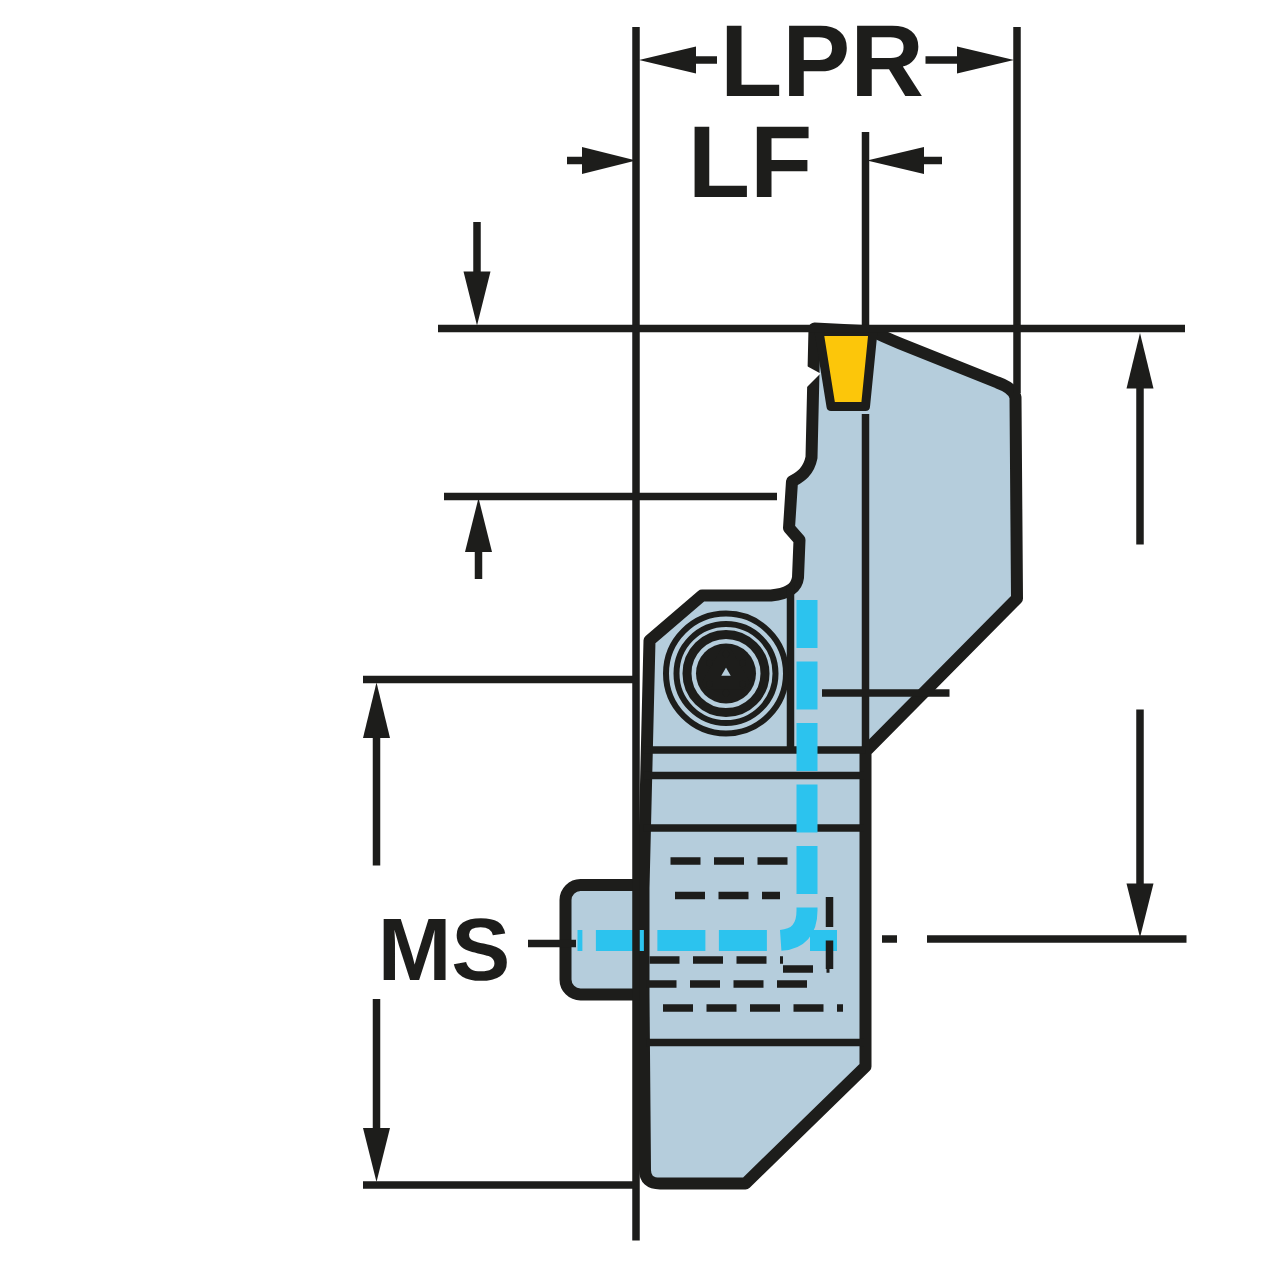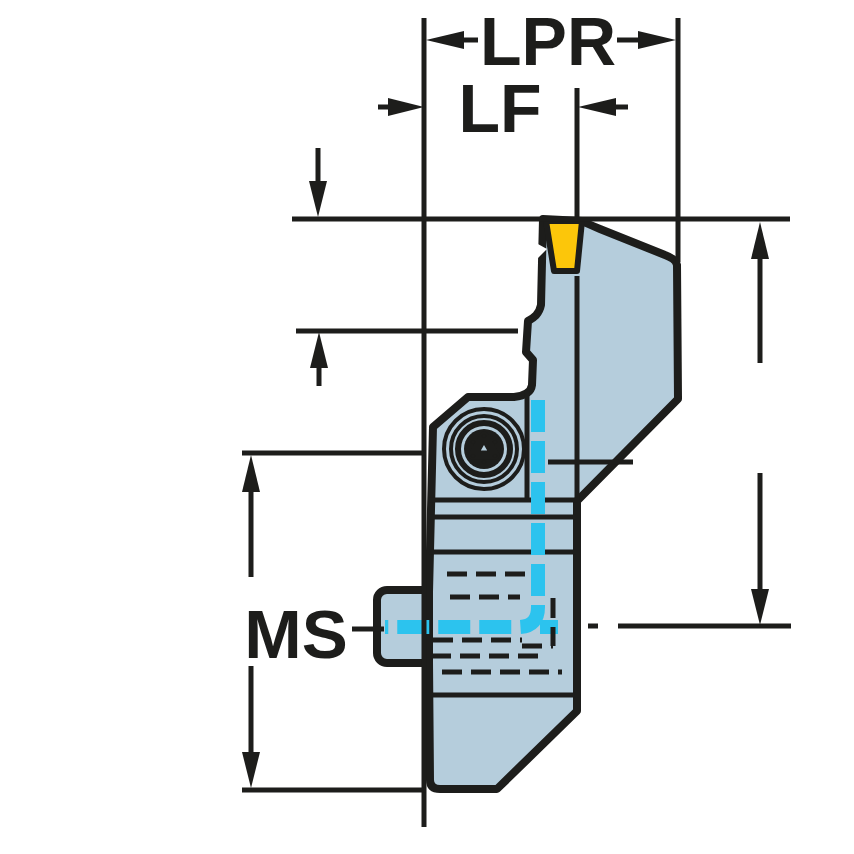--- a/index.html
+++ b/index.html
@@ -7,21 +7,21 @@
     position:relative; width:854px; height:854px;
     background:var(--background,#fff); overflow:hidden;
     font-family:"Liberation Sans", sans-serif;
   }
   .label {
     position:absolute; transform:translate(-50%,-50%);
     font-weight:bold; color:var(--outline,#1d1d1b);
     font-size:68px; line-height:1; white-space:nowrap;
     letter-spacing:0px;
   }
-  .label.small { font-size:69px; }
+  .label.small { font-size:59px; }
   
   .ol      { stroke:var(--outline,#1d1d1b); fill:none; }
   .dim     { stroke:var(--outline,#1d1d1b); stroke-width:5; fill:none; }
   .arrow   { fill:var(--outline,#1d1d1b); stroke:none; }
   .body-f  { fill:var(--body-fill,#b5cddc); stroke:var(--outline,#1d1d1b); }
   .insert-f{ fill:var(--insert-fill,#fcc60a); stroke:var(--outline,#1d1d1b); }
   .hid     { stroke:var(--outline,#1d1d1b); stroke-width:5; fill:none; stroke-dasharray:20 9; }
   .cool    { stroke:var(--coolant,#2cc3ee); stroke-width:14; fill:none; }
   .cool.dash { stroke-dasharray:32 9; }
   .dark-f  { fill:var(--outline,#1d1d1b); }

